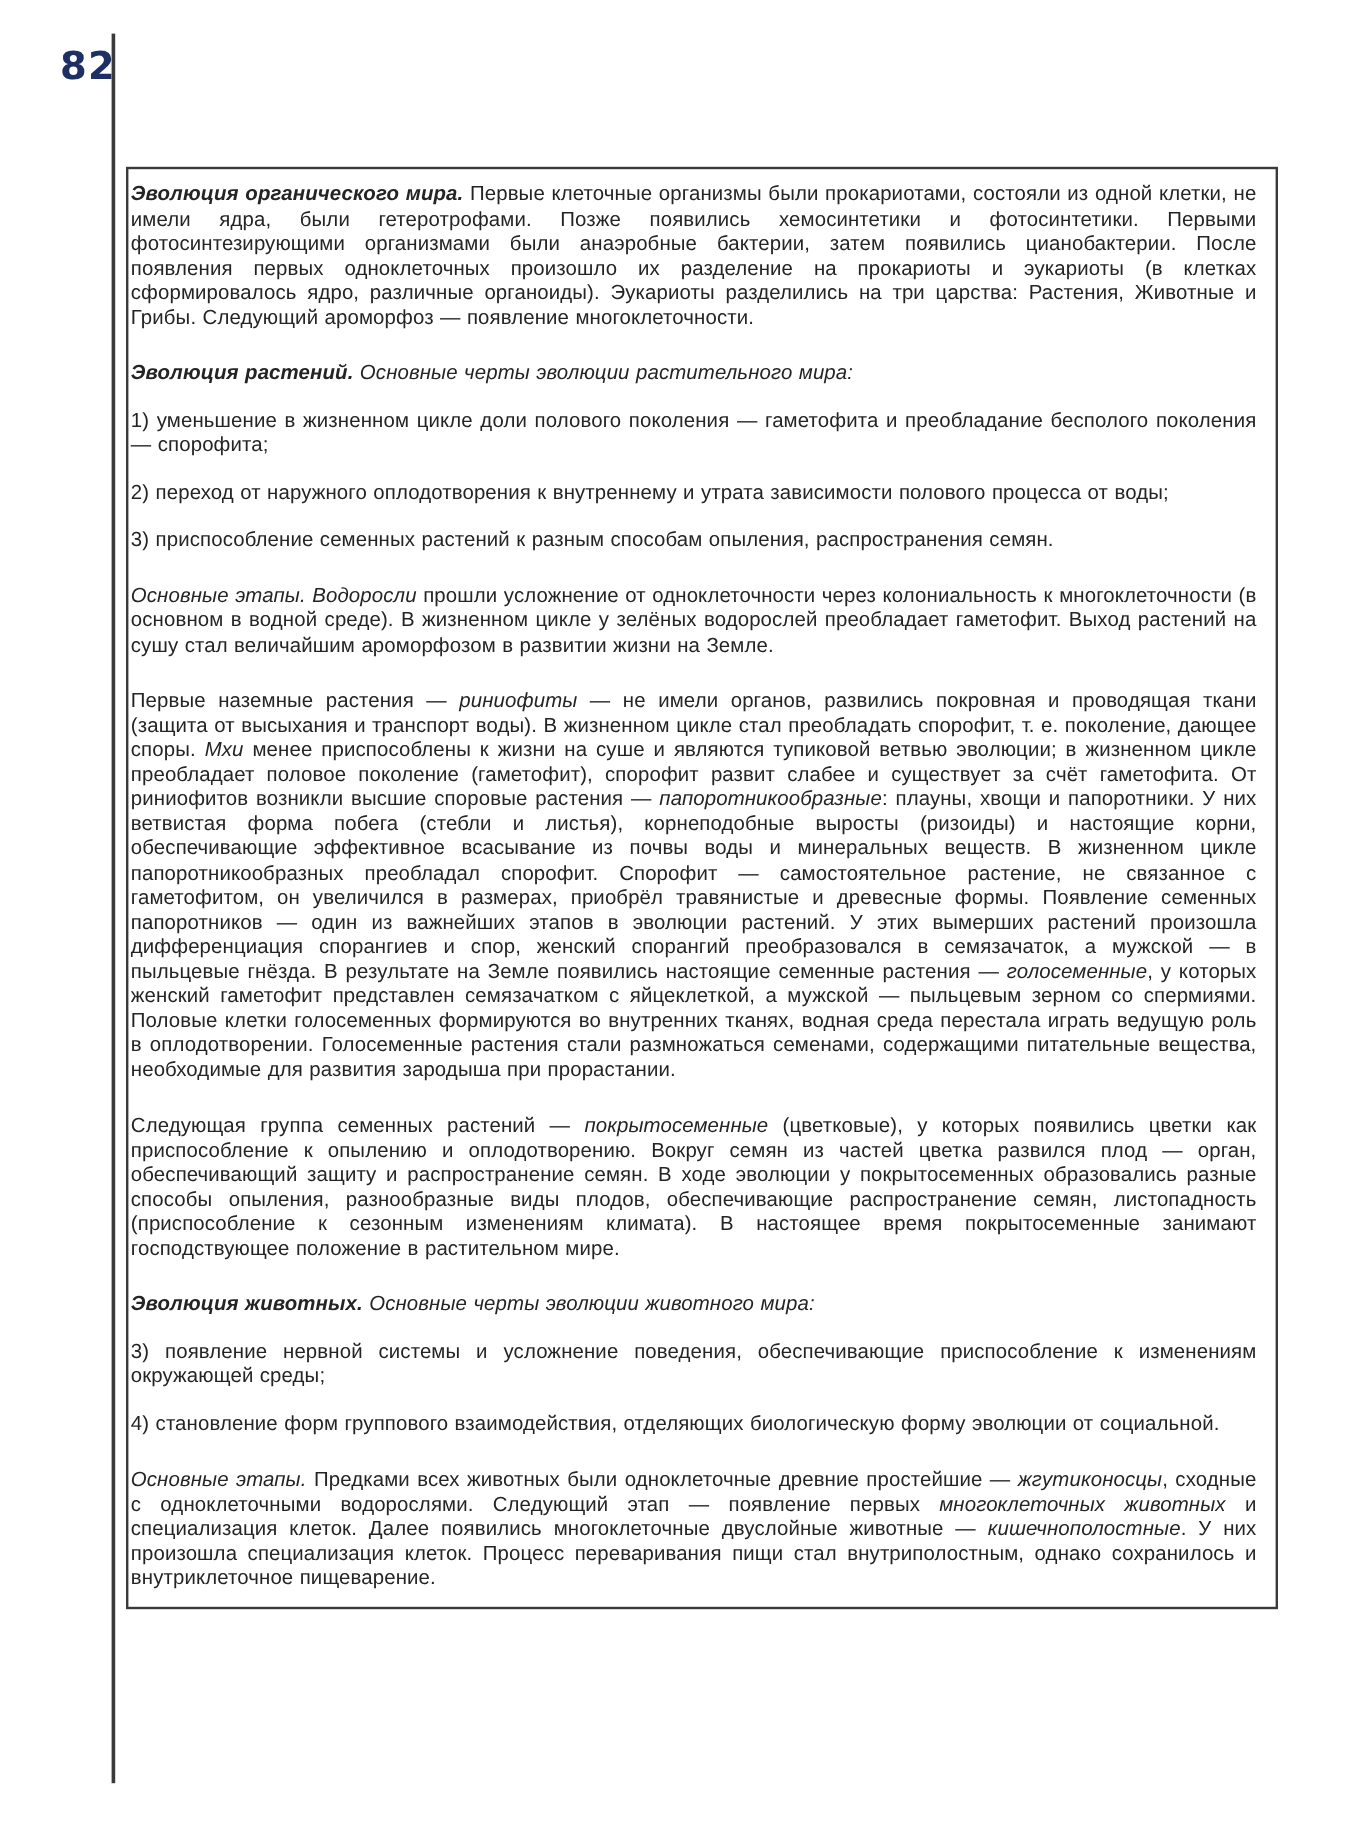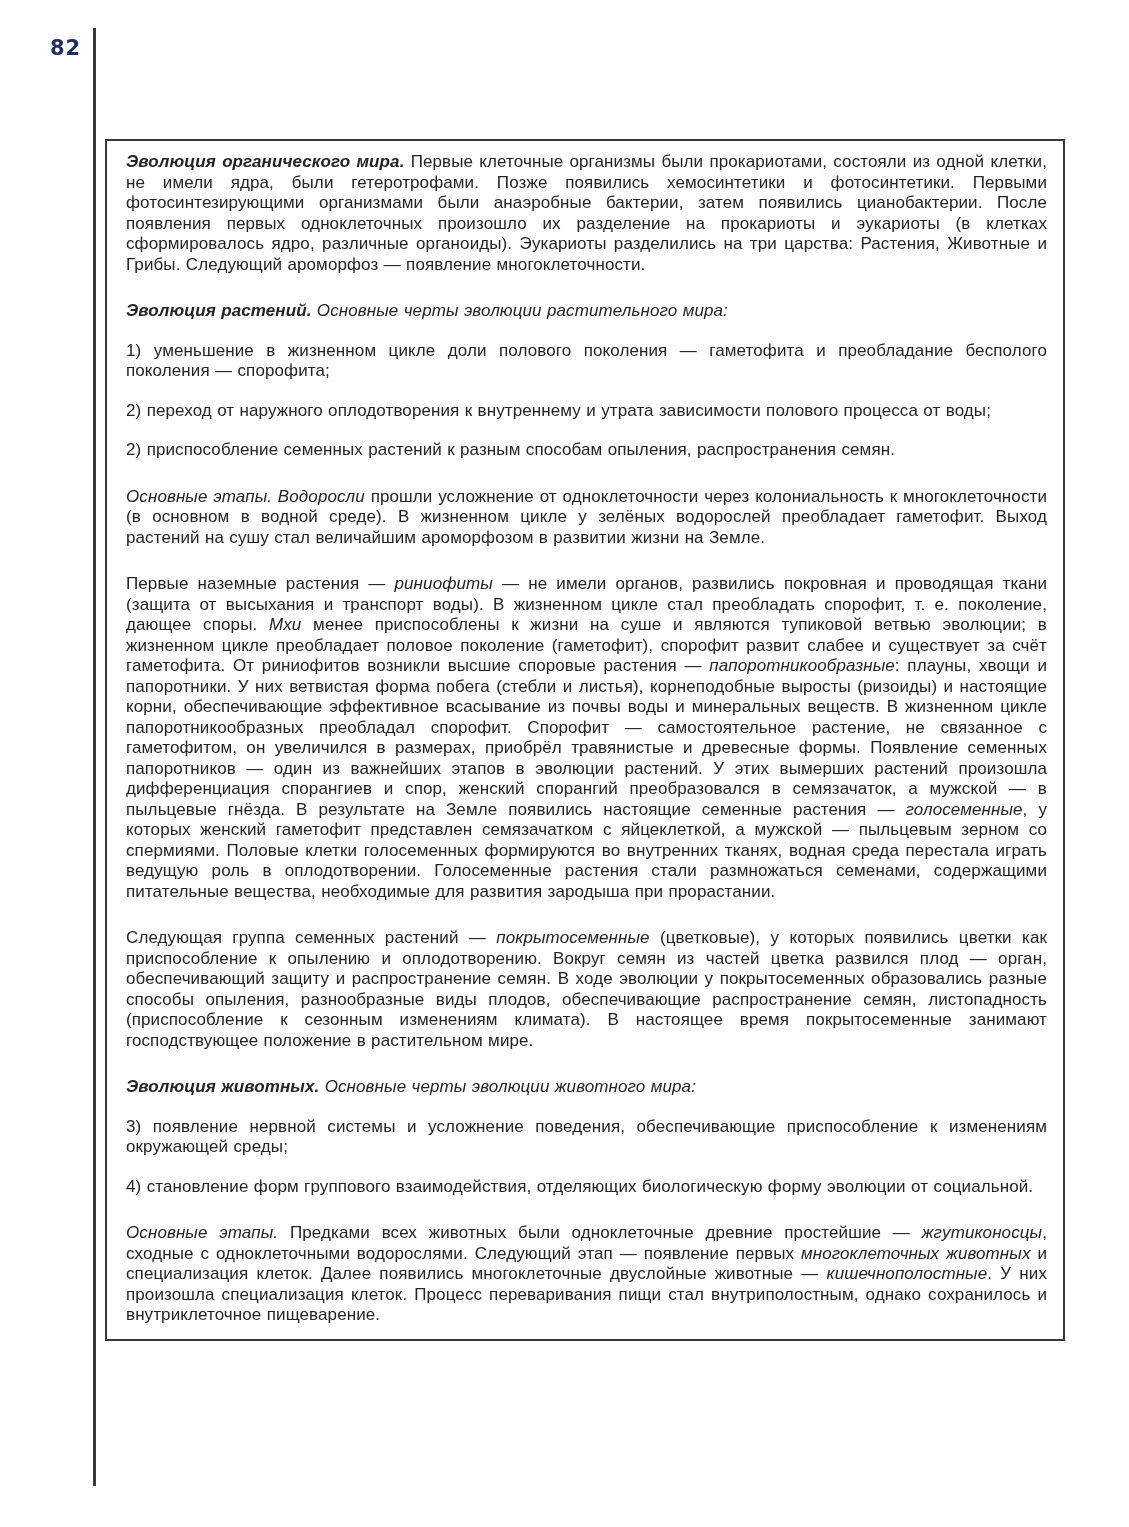--- a/index.html
+++ b/index.html
@@ -15,42 +15,42 @@
     position:relative;
     background:var(--page-bg);
     font-family:"Liberation Sans","DejaVu Sans",sans-serif;
     color:var(--text-color);
     overflow:hidden;
   }
   .page-number{
     position:absolute;
     left:50px;
     top:36px;
-    font-size:21px;
+    font-size:32px;
     font-weight:bold;
     letter-spacing:1px;
     color:var(--pagenum-color);
     font-family:"DejaVu Sans",sans-serif;
   }
   .margin-rule{
     position:absolute;
     left:93px;
     top:28px;
     width:3px;
     height:1458px;
     background:var(--frame-color);
   }
   .content-frame{
     position:absolute;
     left:105px;
     top:139px;
     width:960px;
     box-sizing:border-box;
     border:2px solid var(--frame-color);
-    padding:11px 16px 13px 19px;
+    padding:11px 16px 13px 2px;
     background:var(--page-bg);
   }
   .para{
     margin:0;
     text-align:justify;
     font-size:17px;
     line-height:20.5px;
     letter-spacing:0.1px;
     word-spacing:0.5px;
   }
@@ -68,21 +68,21 @@
 <div class="page-number">82</div>
 
 <div class="margin-rule"></div>
 
 <div class="content-frame">
   <div>
       <p class="para section"><span class="seg-bi">Эволюция органического мира. </span><span class="seg-n">Первые клеточные организмы были прокариотами, состояли из одной клетки, не имели ядра, были гетеротрофами. Позже появились хемосинтетики и фотосинтетики. Первыми фотосинтезирующими организмами были анаэробные бактерии, затем появились цианобактерии. После появления первых одноклеточных произошло их разделение на прокариоты и эукариоты (в клетках сформировалось ядро, различные органоиды). Эукариоты разделились на три царства: Растения, Животные и Грибы. Следующий ароморфоз — появление многоклеточности.</span></p>
       <p class="para section"><span class="seg-bi">Эволюция растений. </span><span class="seg-i">Основные черты эволюции растительного мира:</span></p>
       <p class="para list"><span class="seg-n">1) уменьшение в жизненном цикле доли полового поколения — гаметофита и преобладание бесполого поколения — спорофита;</span></p>
       <p class="para list"><span class="seg-n">2) переход от наружного оплодотворения к внутреннему и утрата зависимости полового процесса от воды;</span></p>
-      <p class="para list"><span class="seg-n">2) приспособление семенных растений к разным способам опыления, распространения семян.</span></p>
+      <p class="para list"><span class="seg-n">3) приспособление семенных растений к разным способам опыления, распространения семян.</span></p>
       <p class="para body"><span class="seg-i">Основные этапы. Водоросли </span><span class="seg-n">прошли усложнение от одноклеточности через колониальность к многоклеточности (в основном в водной среде). В жизненном цикле у зелёных водорослей преобладает гаметофит. Выход растений на сушу стал величайшим ароморфозом в развитии жизни на Земле.</span></p>
       <p class="para body"><span class="seg-n">Первые наземные растения — </span><span class="seg-i">риниофиты</span><span class="seg-n"> — не имели органов, развились покровная и проводящая ткани (защита от высыхания и транспорт воды). В жизненном цикле стал преобладать спорофит, т. е. поколение, дающее споры. </span><span class="seg-i">Мхи</span><span class="seg-n"> менее приспособлены к жизни на суше и являются тупиковой ветвью эволюции; в жизненном цикле преобладает половое поколение (гаметофит), спорофит развит слабее и существует за счёт гаметофита. От риниофитов возникли высшие споровые растения — </span><span class="seg-i">папоротникообразные</span><span class="seg-n">: плауны, хвощи и папоротники. У них ветвистая форма побега (стебли и листья), корнеподобные выросты (ризоиды) и настоящие корни, обеспечивающие эффективное всасывание из почвы воды и минеральных веществ. В жизненном цикле папоротникообразных преобладал спорофит. Спорофит — самостоятельное растение, не связанное с гаметофитом, он увеличился в размерах, приобрёл травянистые и древесные формы. Появление семенных папоротников — один из важнейших этапов в эволюции растений. У этих вымерших растений произошла дифференциация спорангиев и спор, женский спорангий преобразовался в семязачаток, а мужской — в пыльцевые гнёзда. В результате на Земле появились настоящие семенные растения — </span><span class="seg-i">голосеменные</span><span class="seg-n">, у которых женский гаметофит представлен семязачатком с яйцеклеткой, а мужской — пыльцевым зерном со спермиями. Половые клетки голосеменных формируются во внутренних тканях, водная среда перестала играть ведущую роль в оплодотворении. Голосеменные растения стали размножаться семенами, содержащими питательные вещества, необходимые для развития зародыша при прорастании.</span></p>
       <p class="para body"><span class="seg-n">Следующая группа семенных растений — </span><span class="seg-i">покрытосеменные</span><span class="seg-n"> (цветковые), у которых появились цветки как приспособление к опылению и оплодотворению. Вокруг семян из частей цветка развился плод — орган, обеспечивающий защиту и распространение семян. В ходе эволюции у покрытосеменных образовались разные способы опыления, разнообразные виды плодов, обеспечивающие распространение семян, листопадность (приспособление к сезонным изменениям климата). В настоящее время покрытосеменные занимают господствующее положение в растительном мире.</span></p>
       <p class="para section"><span class="seg-bi">Эволюция животных. </span><span class="seg-i">Основные черты эволюции животного мира:</span></p>
       <p class="para list"><span class="seg-n">3) появление нервной системы и усложнение поведения, обеспечивающие приспособление к изменениям окружающей среды;</span></p>
       <p class="para list"><span class="seg-n">4) становление форм группового взаимодействия, отделяющих биологическую форму эволюции от социальной.</span></p>
       <p class="para body"><span class="seg-i">Основные этапы. </span><span class="seg-n">Предками всех животных были одноклеточные древние простейшие — </span><span class="seg-i">жгутиконосцы</span><span class="seg-n">, сходные с одноклеточными водорослями. Следующий этап — появление первых </span><span class="seg-i">многоклеточных животных</span><span class="seg-n"> и специализация клеток. Далее появились многоклеточные двуслойные животные — </span><span class="seg-i">кишечнополостные</span><span class="seg-n">. У них произошла специализация клеток. Процесс переваривания пищи стал внутриполостным, однако сохранилось и внутриклеточное пищеварение.</span></p>
     </div>
 </div>
 

